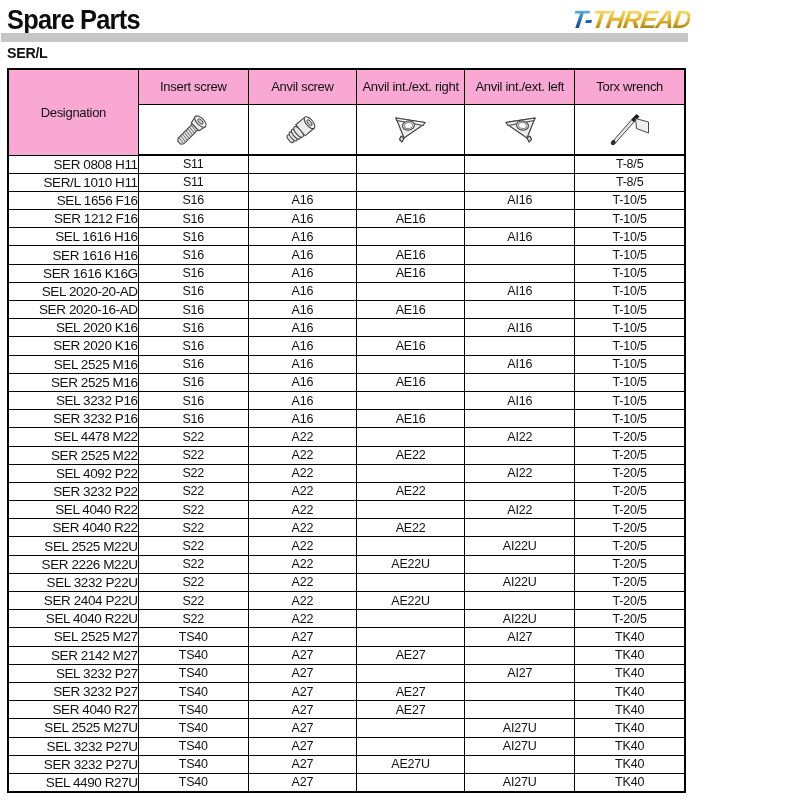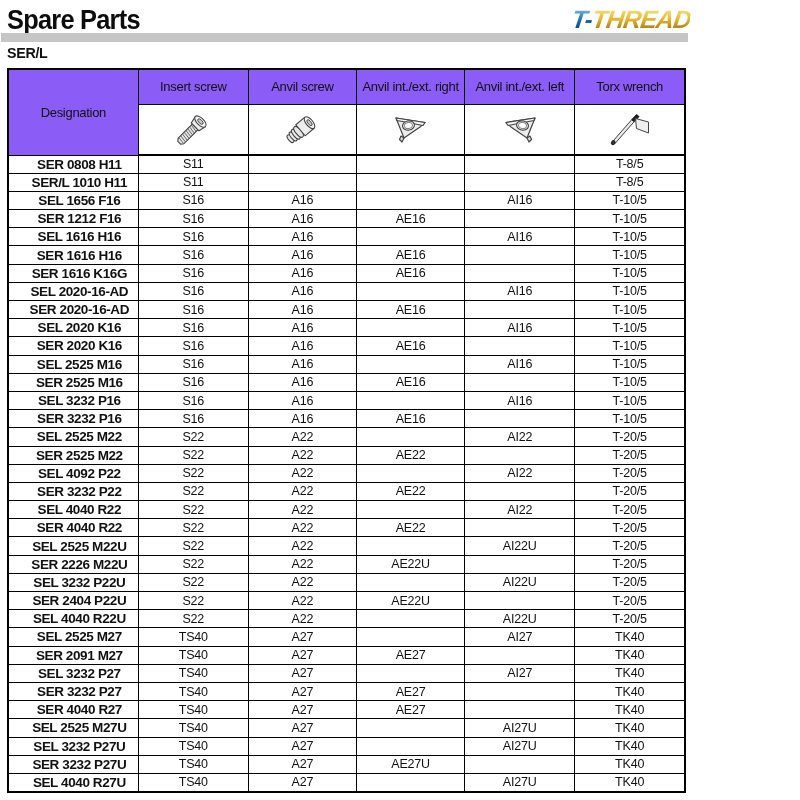--- a/index.html
+++ b/index.html
@@ -39,29 +39,29 @@
     position:absolute; left:7px; top:68px;
     border-collapse:collapse; table-layout:fixed; width:679px;
     border:2px solid #000;
   }
   table.parts th, table.parts td {
     border:1px solid #000; padding:0; text-align:center;
     font-family:"Liberation Sans", sans-serif; color:#111;
     overflow:hidden; white-space:nowrap;
   }
   tr.hdr-labels th {
-    background:#8b5cf6; height:35px; font-weight:normal; font-size:13px;
+    background:#f9a8d4; height:35px; font-weight:normal; font-size:13px;
     letter-spacing:-0.3px;
   }
   th.designation-hdr { background:#d5d5d5; font-weight:normal; font-size:13.5px; }
   tr.hdr-icons td { height:51px; background:#fff; border-bottom:2px solid #000; }
   tbody tr { height:18.2px; }
   tbody td { font-size:12.5px; letter-spacing:-0.2px; }
   tbody td.des {
-    text-align:center; padding-left:12px; font-weight:bold; font-size:13.5px;
+    text-align:right; padding-left:12px; font-weight:normal; font-size:13.5px;
     letter-spacing:-0.4px;
   }
   .icn { display:block; margin:0 auto; }
 </style>
 </head>
 <body>
 
 <div id="page">
 
   <div class="title">Spare Parts</div>
@@ -211,21 +211,21 @@
         </tr>
         <tr>
           <td class="des">SER 1616 K16G</td>
           <td>S16</td>
           <td>A16</td>
           <td>AE16</td>
           <td></td>
           <td>T-10/5</td>
         </tr>
         <tr>
-          <td class="des">SEL 2020-16-AD</td>
+          <td class="des">SEL 2020-20-AD</td>
           <td>S16</td>
           <td>A16</td>
           <td></td>
           <td>AI16</td>
           <td>T-10/5</td>
         </tr>
         <tr>
           <td class="des">SER 2020-16-AD</td>
           <td>S16</td>
           <td>A16</td>
@@ -275,21 +275,21 @@
         </tr>
         <tr>
           <td class="des">SER 3232 P16</td>
           <td>S16</td>
           <td>A16</td>
           <td>AE16</td>
           <td></td>
           <td>T-10/5</td>
         </tr>
         <tr>
-          <td class="des">SEL 2525 M22</td>
+          <td class="des">SEL 4478 M22</td>
           <td>S22</td>
           <td>A22</td>
           <td></td>
           <td>AI22</td>
           <td>T-20/5</td>
         </tr>
         <tr>
           <td class="des">SER 2525 M22</td>
           <td>S22</td>
           <td>A22</td>
@@ -371,21 +371,21 @@
         </tr>
         <tr>
           <td class="des">SEL 2525 M27</td>
           <td>TS40</td>
           <td>A27</td>
           <td></td>
           <td>AI27</td>
           <td>TK40</td>
         </tr>
         <tr>
-          <td class="des">SER 2091 M27</td>
+          <td class="des">SER 2142 M27</td>
           <td>TS40</td>
           <td>A27</td>
           <td>AE27</td>
           <td></td>
           <td>TK40</td>
         </tr>
         <tr>
           <td class="des">SEL 3232 P27</td>
           <td>TS40</td>
           <td>A27</td>
@@ -427,21 +427,21 @@
         </tr>
         <tr>
           <td class="des">SER 3232 P27U</td>
           <td>TS40</td>
           <td>A27</td>
           <td>AE27U</td>
           <td></td>
           <td>TK40</td>
         </tr>
         <tr>
-          <td class="des">SEL 4040 R27U</td>
+          <td class="des">SEL 4490 R27U</td>
           <td>TS40</td>
           <td>A27</td>
           <td></td>
           <td>AI27U</td>
           <td>TK40</td>
         </tr>
       </tbody>
   </table>
 
 </div>

